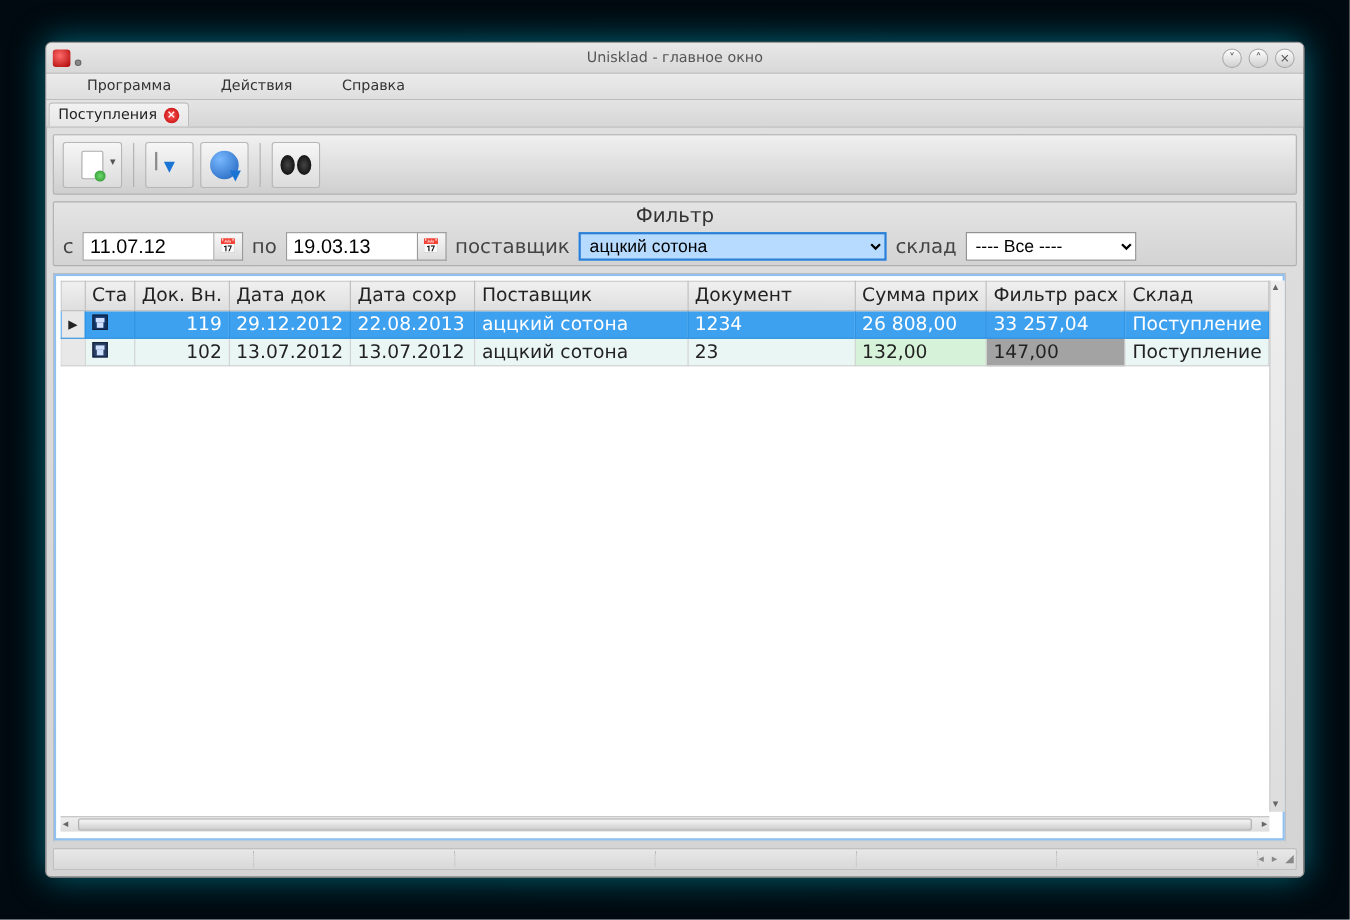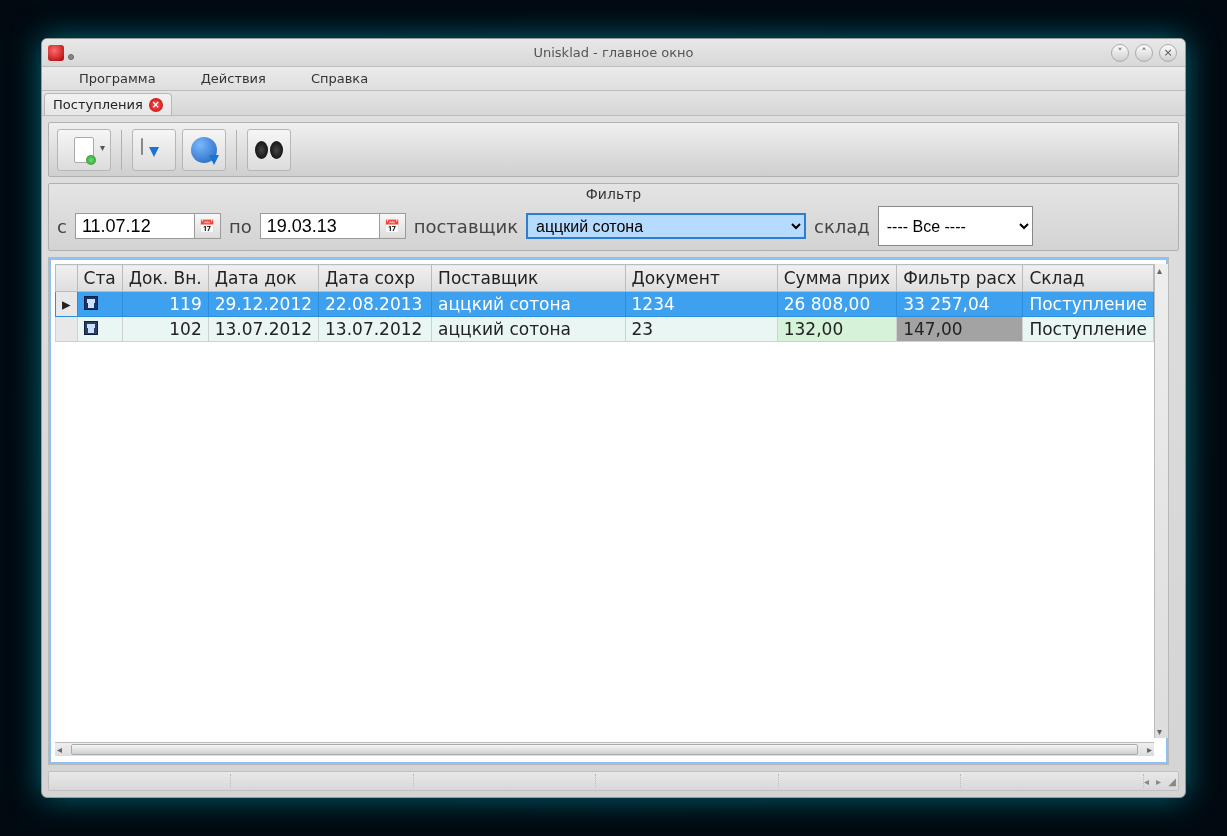--- a/index.html
+++ b/index.html
@@ -96,37 +96,37 @@
   .ico-globe::after{content:"";position:absolute;right:-2px;bottom:-2px;width:0;height:0;border-left:5px solid transparent;border-right:5px solid transparent;border-top:10px solid #1a74d4;}
   .ico-bino{width:28px;height:18px;display:flex;gap:2px;}
   .ico-bino span{flex:1;background:radial-gradient(#444,#000);border-radius:50%;}
 
   .filter-container{
     margin:0 6px 6px 6px;
     border:1px solid #b0b0b0;border-radius:2px;
     background:linear-gradient(#e4e4e4,#d3d3d3);
     padding-bottom:4px;
   }
-  .filter-title{ text-align:center;font-size:14px;color:#333;padding:2px 0 4px 0;}
+  .filter-title{ text-align:center;font-size:18px;color:#333;padding:2px 0 4px 0;}
   .filter-row{ display:flex;align-items:center;gap:8px;padding:0 8px;}
   .flabel{ font-size:18px;color:#444;}
   .datebox{ display:flex;align-items:center;}
   .datebox input{
     width:120px;height:26px;border:1px solid #9a9a9a;background:#fff;font-size:18px;padding:0 6px;
   }
   .calbtn{
     width:26px;height:26px;border:1px solid #9a9a9a;border-left:none;background:linear-gradient(#f8f8f8,#ddd);
     display:flex;align-items:center;justify-content:center;font-size:13px;
   }
   .supplier-select{
     flex:0 0 280px;height:26px;
     border:2px solid #2a7fd5;background:#b6dbff;
     font-size:16px;padding:0 4px;
   }
-  .wh-select{ width:155px;height:40px;border:1px solid #888;background:#fff;font-size:16px;padding:0 4px;}
+  .wh-select{ width:155px;height:26px;border:1px solid #888;background:#fff;font-size:16px;padding:0 4px;}
 
   .grid-area{
     flex:1; margin:0 16px 0 6px; position:relative; background:#fff;
     border:1px solid #b8b8b8;
   }
   .grid-area::before{
     content:"";position:absolute;inset:0;border:2px solid #8fc0f0;pointer-events:none;
   }
   .gridwrap{ position:absolute; inset:6px 14px 6px 6px; background:#fff; overflow:hidden;}
   table.grid{ width:100%; border-collapse:collapse; font-size:17px;}

